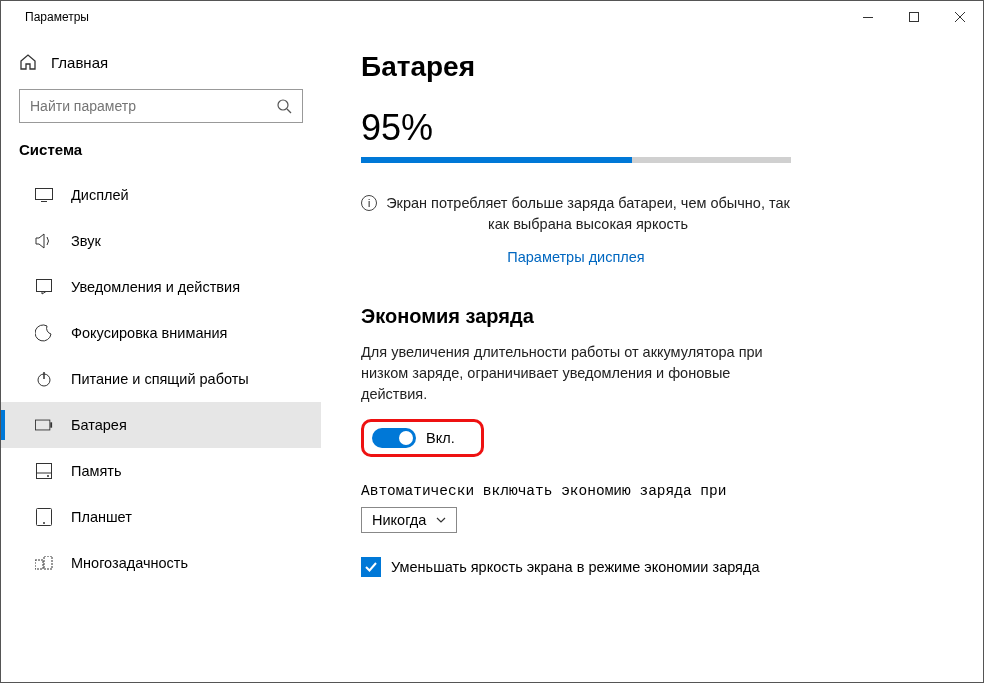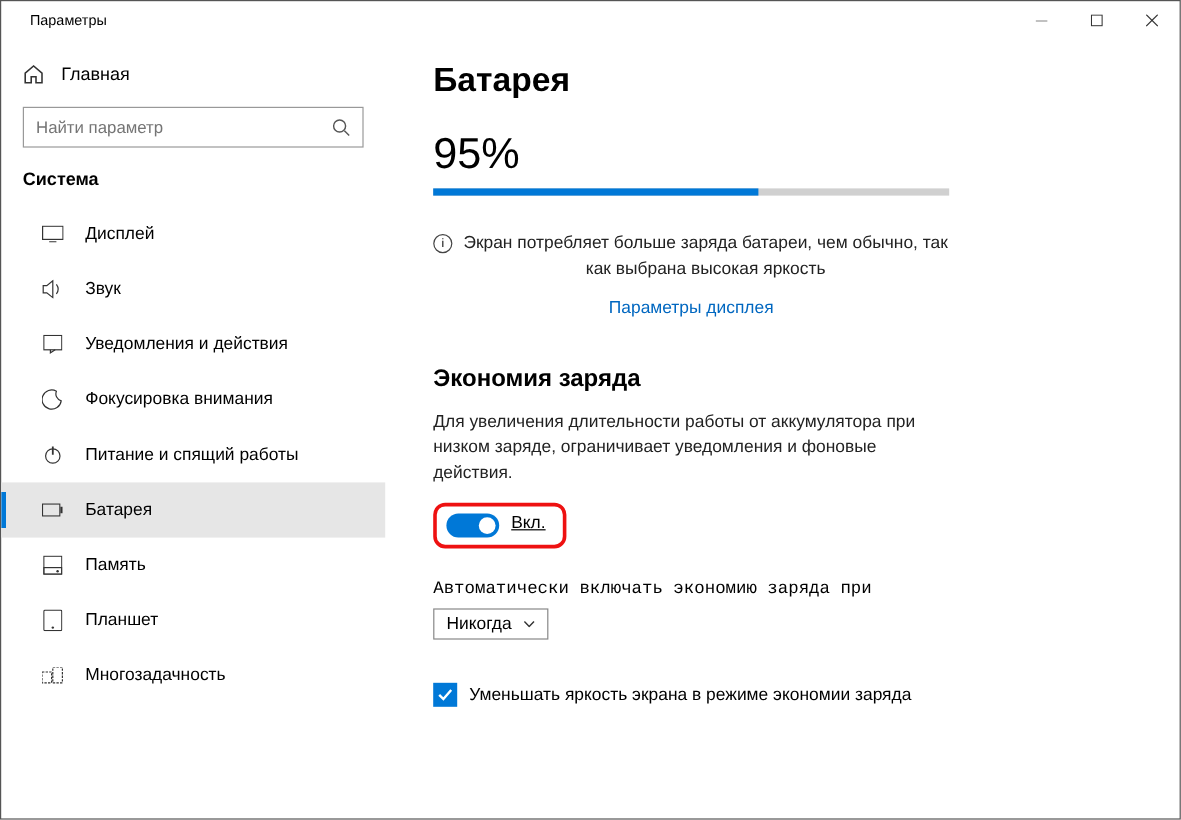--- a/index.html
+++ b/index.html
@@ -27,27 +27,27 @@
   .pct { font-size:36px; font-weight:300; margin-bottom:8px; }
   .bar { width:430px; height:6px; background:#d0d0d0; position:relative; margin-bottom:30px; }
   .bar-fill { height:100%; background:#0078D7; }
   .info-row { display:flex; gap:8px; justify-content:center; width:430px; margin-bottom:14px; }
   .info-icon { width:16px; height:16px; border:1px solid #444; border-radius:50%; display:flex; align-items:center; justify-content:center; font-size:10px; flex-shrink:0; margin-top:2px;}
   .info-text { font-size:14.5px; text-align:center; line-height:1.45; color:#222; }
   .link { color:#0067c0; font-size:14.5px; text-align:center; width:430px; margin-bottom:40px; }
   .section-title { font-size:20px; font-weight:600; margin-bottom:14px; }
   .desc { font-size:14.5px; line-height:1.45; color:#222; width:430px; margin-bottom:14px; }
   
-  .highlight-box { display:inline-flex; gap:10px; border:3.5px solid #e11; border-radius:10px; padding:6px 14px 6px 8px; margin-bottom:26px;text-decoration:underline; }
+  .highlight-box { display:inline-flex; align-items:center; gap:10px; border:3.5px solid #e11; border-radius:10px; padding:6px 26px 6px 8px; margin-bottom:26px; }
   .toggle { width:44px; height:20px; border-radius:10px; background:#0078D7; position:relative; }
   .toggle::after { content:""; position:absolute; right:3px; top:3px; width:14px; height:14px; border-radius:50%; background:#fff; }
   .toggle-label { font-size:14.5px; }
   
   .field-label { font-size:14.5px; margin-bottom:8px;font-family:Liberation Mono, monospace; }
-  .dropdown { display:inline-flex; align-items:center; gap:10px; border:1px solid #888; padding:4px 10px; font-size:14.5px; margin-bottom:36px; }
+  .dropdown { display:inline-flex; align-items:center; gap:10px; border:1px solid #888; padding:4px 10px; font-size:14.5px; margin-bottom:24px; }
   .chev { font-size:10px; }
   
   .check-row { display:flex; align-items:center; gap:10px; font-size:14.5px; }
   .checkbox { width:20px; height:20px; background:#0078D7; display:flex; align-items:center; justify-content:center; color:#fff; }
   
   svg { display:block; }
 </style>
 </head>
 <body>
 

